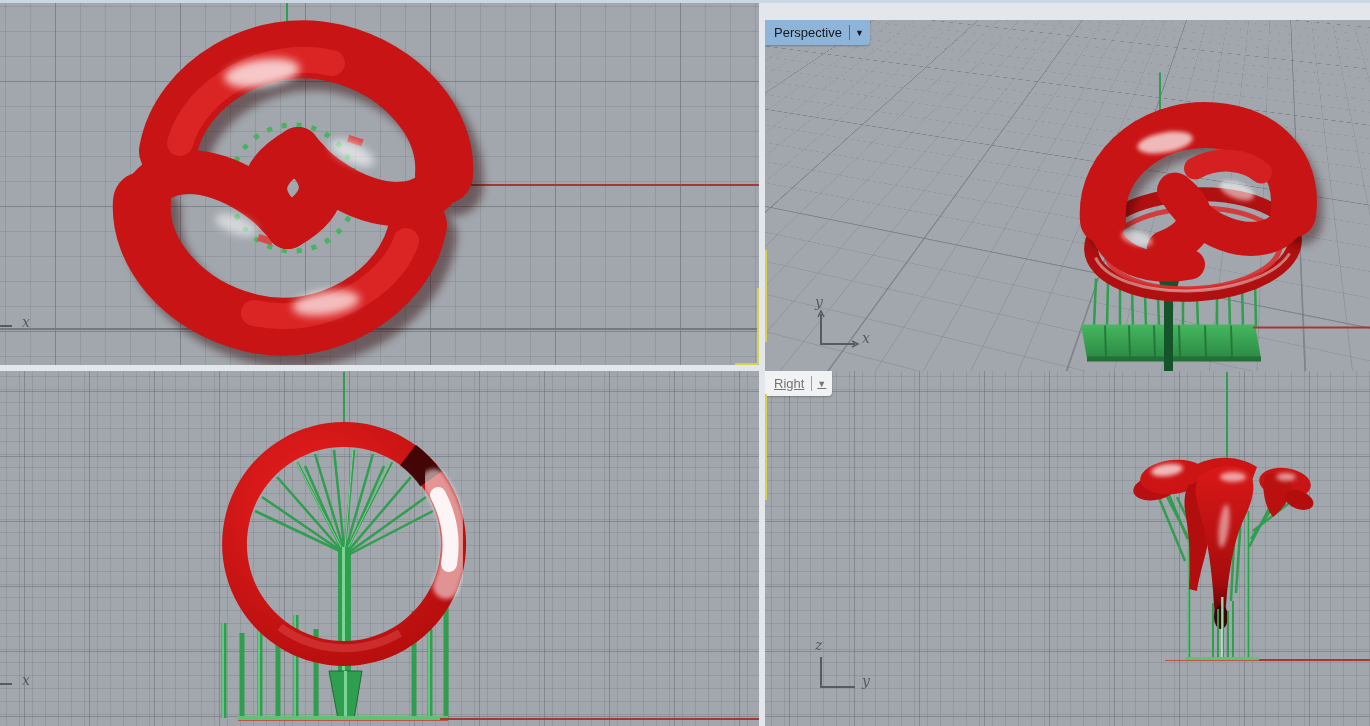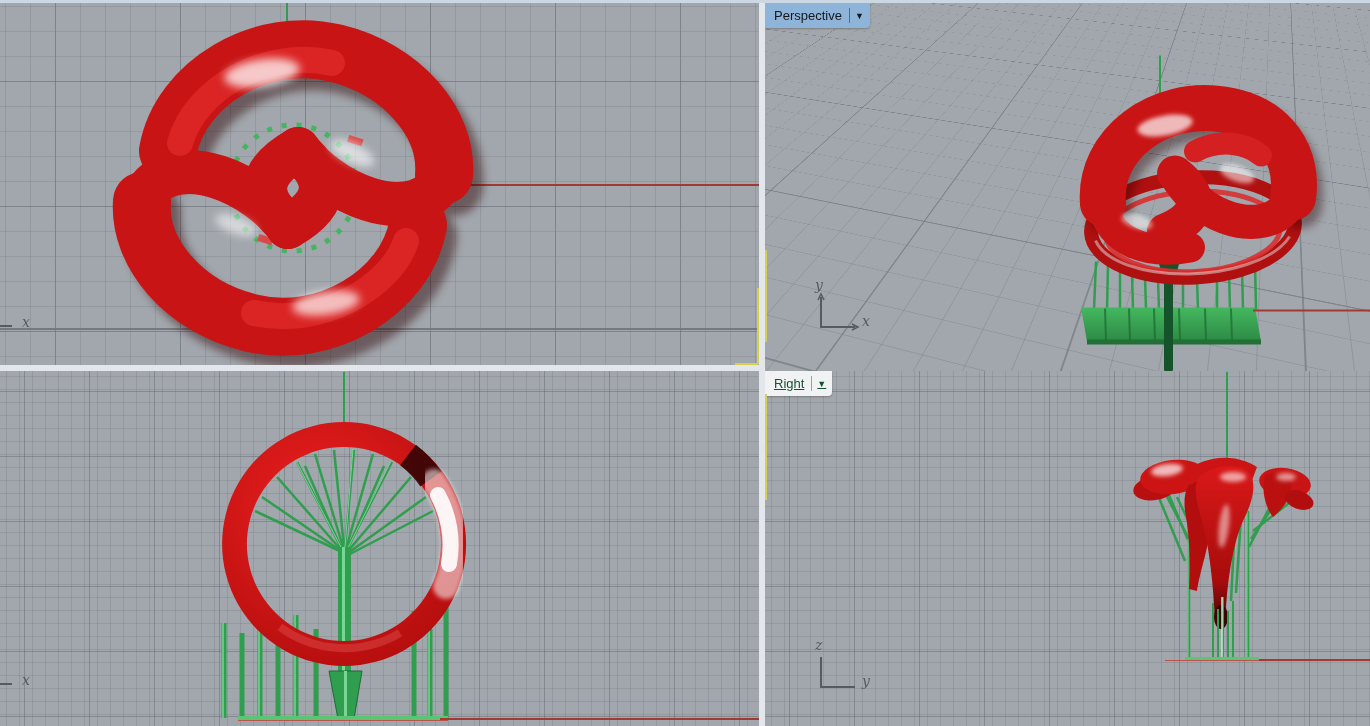--- a/index.html
+++ b/index.html
@@ -4,21 +4,21 @@
 <style>
   * { margin:0; padding:0; box-sizing:border-box; }
   html,body { width:1370px; height:726px; overflow:hidden; background:#e3e6ea;
               font-family:"Liberation Sans","DejaVu Sans",sans-serif; }
   #stage { position:relative; width:1370px; height:726px; background:#e3e6ea; }
 
   .topstrip { position:absolute; left:0; top:0; width:1370px; height:3px; background:#ccd7e4; }
 
   .vp { position:absolute; background:#a2a7ad; overflow:hidden; }
   #vp-top    { left:0;   top:3;   top:3px;   width:759px; height:362px; }
-  #vp-persp  { left:765px; top:3px;   width:605px; height:467px; }
+  #vp-persp  { left:765px; top:20px;   width:605px; height:467px; }
   #vp-front  { left:0;     top:371px; width:759px; height:355px; }
   #vp-right  { left:765px; top:371px; width:605px; height:355px; }
 
   .grid { position:absolute; inset:0;
     background-image:
       linear-gradient(to right, rgba(110,116,124,.28) 1px, transparent 1px),
       linear-gradient(to bottom, rgba(110,116,124,.28) 1px, transparent 1px),
       linear-gradient(to right, rgba(84,90,98,.38) 1px, transparent 1px),
       linear-gradient(to bottom, rgba(84,90,98,.38) 1px, transparent 1px);
   }
@@ -40,21 +40,21 @@
   .axisline-x { position:absolute; left:0; width:100%; height:2px; background:#74797f; }
 
   .modelsvg { position:absolute; inset:0; width:100%; height:100%; }
 
   .tab { position:absolute; left:0; top:0; height:25px; display:flex; align-items:center;
          padding:0 6px 0 9px; font-size:13px; color:#15181c;
          border-radius:0 0 4px 0; box-shadow:0 1px 2px rgba(0,0,0,.25); z-index:5; }
   .tab .sep { width:1px; height:15px; margin:0 5px 0 7px; background:rgba(40,50,60,.55); }
   .tab .arrow { font-size:9px; line-height:1; padding-top:1px; cursor:pointer; }
   .tab-active   { background:#8eb4d9; }
-  .tab-inactive { background:#f1f2f4; color:#14532d;text-decoration:underline; }
+  .tab-inactive { background:#f1f2f4; color:#737373;text-decoration:underline; }
   .tab-inactive .sep { background:#9aa0a6; }
 
   .axisicon { position:absolute; color:#565b61; font-size:14px; z-index:4;
               font-family:"DejaVu Serif","Liberation Serif",serif; font-style:italic; }
   .axisicon svg { overflow:visible; }
 
   .ylw { position:absolute; background:#d6d04b; z-index:6; }
 </style>
 </head>
 <body>

